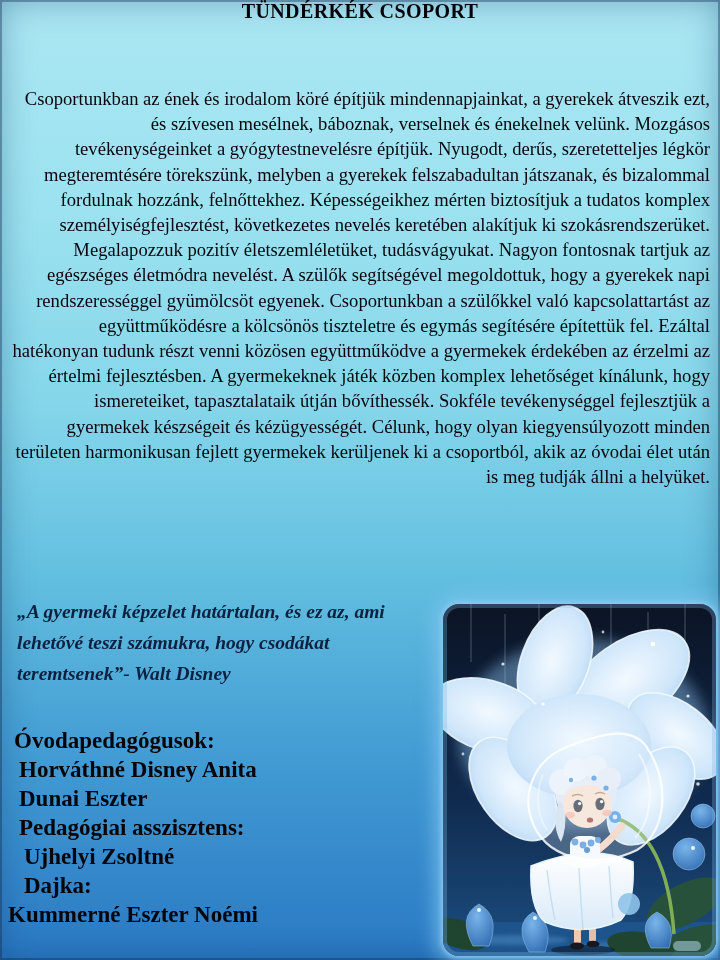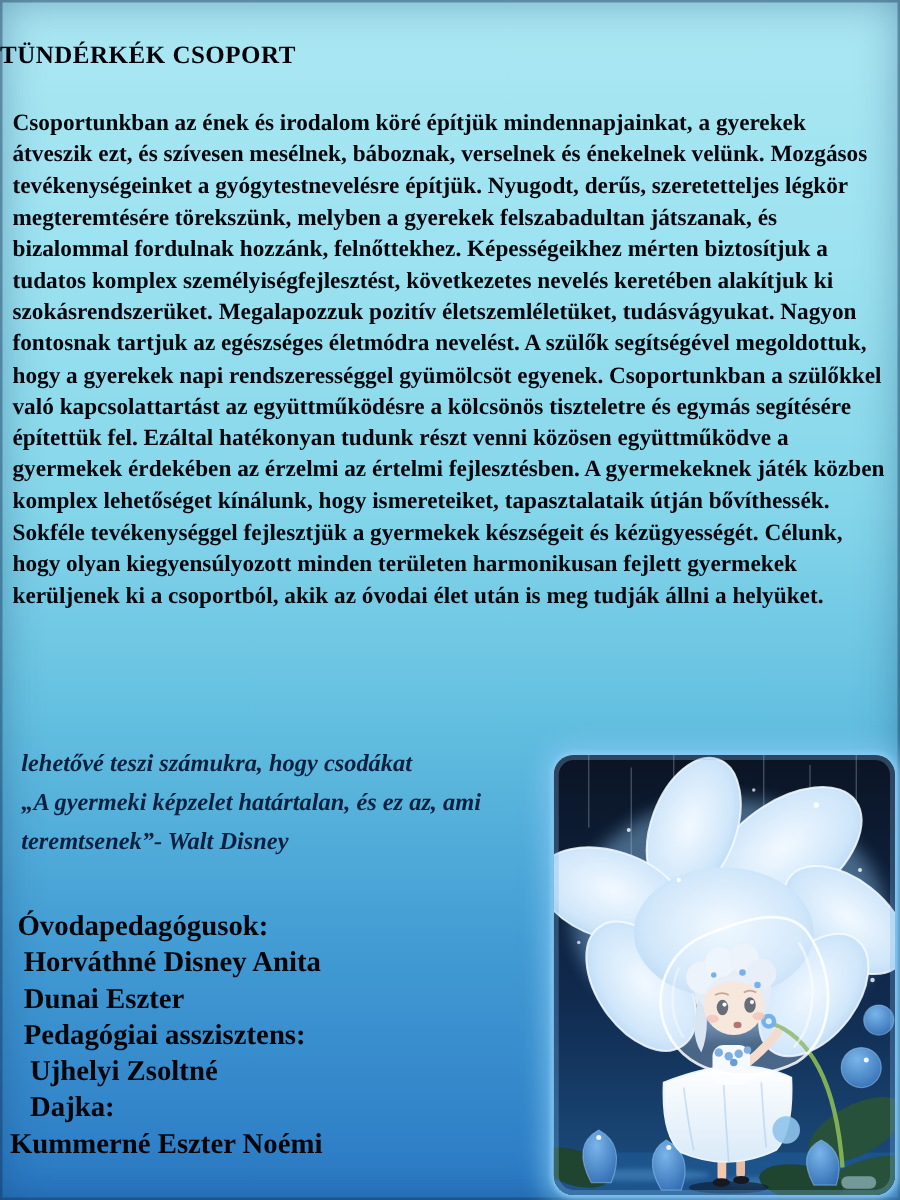--- a/index.html
+++ b/index.html
@@ -10,35 +10,34 @@
     overflow:hidden;
     font-family:"Liberation Serif", serif;
     background:linear-gradient(180deg,
       #abe7f3 0%, #9ce2f0 22%, #85d6ea 42%,
       #63bfe0 60%, #429bd3 79%, #2a79c4 100%);
     box-shadow: inset 0 0 0 2px rgba(16,43,78,.38),
                 inset 0 0 34px rgba(14,58,105,.38);
   }
   .title{
     margin:0;
-    padding-top:33px;
-    text-align:left;
+    text-align:center;
     font-size:20px;
     font-weight:bold;
     letter-spacing:.4px;
     color:#030309;
   }
   .body-text{
     position:absolute;
     top:86px;left:10px;right:10px;
     margin:0;
-    text-align:left;
+    text-align:right;
     font-size:18.6px;
     line-height:25.2px;
-    font-weight:bold;
+    font-weight:normal;
     color:#07070d;
   }
   .quote{
     position:absolute;
     top:596px;left:17px;width:436px;
     font-style:italic;
     font-weight:bold;
     font-size:19.5px;
     line-height:31px;
     color:#0c2040;
@@ -68,22 +67,22 @@
 </head>
 <body>
 
 <div class="page">
 
   <h1 class="title">TÜNDÉRKÉK CSOPORT</h1>
 
   <p class="body-text">Csoportunkban az ének és irodalom köré építjük mindennapjainkat, a gyerekek átveszik ezt, és szívesen mesélnek, báboznak, verselnek és énekelnek velünk. Mozgásos tevékenységeinket a gyógytestnevelésre építjük. Nyugodt, derűs, szeretetteljes légkör megteremtésére törekszünk, melyben a gyerekek felszabadultan játszanak, és bizalommal fordulnak hozzánk, felnőttekhez. Képességeikhez mérten biztosítjuk a tudatos komplex személyiségfejlesztést, következetes nevelés keretében alakítjuk ki szokásrendszerüket. Megalapozzuk pozitív életszemléletüket, tudásvágyukat. Nagyon fontosnak tartjuk az egészséges életmódra nevelést. A szülők segítségével megoldottuk, hogy a gyerekek napi rendszerességgel gyümölcsöt egyenek. Csoportunkban a szülőkkel való kapcsolattartást az együttműködésre a kölcsönös tiszteletre és egymás segítésére építettük fel. Ezáltal hatékonyan tudunk részt venni közösen együttműködve a gyermekek érdekében az érzelmi az értelmi fejlesztésben. A gyermekeknek játék közben komplex lehetőséget kínálunk, hogy ismereteiket, tapasztalataik útján bővíthessék. Sokféle tevékenységgel fejlesztjük a gyermekek készségeit és kézügyességét. Célunk, hogy olyan kiegyensúlyozott minden területen harmonikusan fejlett gyermekek kerüljenek ki a csoportból, akik az óvodai élet után is meg tudják állni a helyüket.</p>
 
   <div class="quote">
+    <div>„A gyermeki képzelet határtalan, és ez az, ami</div>
     <div>lehetővé teszi számukra, hogy csodákat</div>
-    <div>„A gyermeki képzelet határtalan, és ez az, ami</div>
     <div>teremtsenek”- Walt Disney</div>
   </div>
 
   <div class="staff">
     <div class="in1">Óvodapedagógusok:</div>
     <div class="in2">Horváthné Disney Anita</div>
     <div class="in2">Dunai Eszter</div>
     <div class="in2">Pedagógiai asszisztens:</div>
     <div class="in3">Ujhelyi Zsoltné</div>
     <div class="in3">Dajka:</div>

